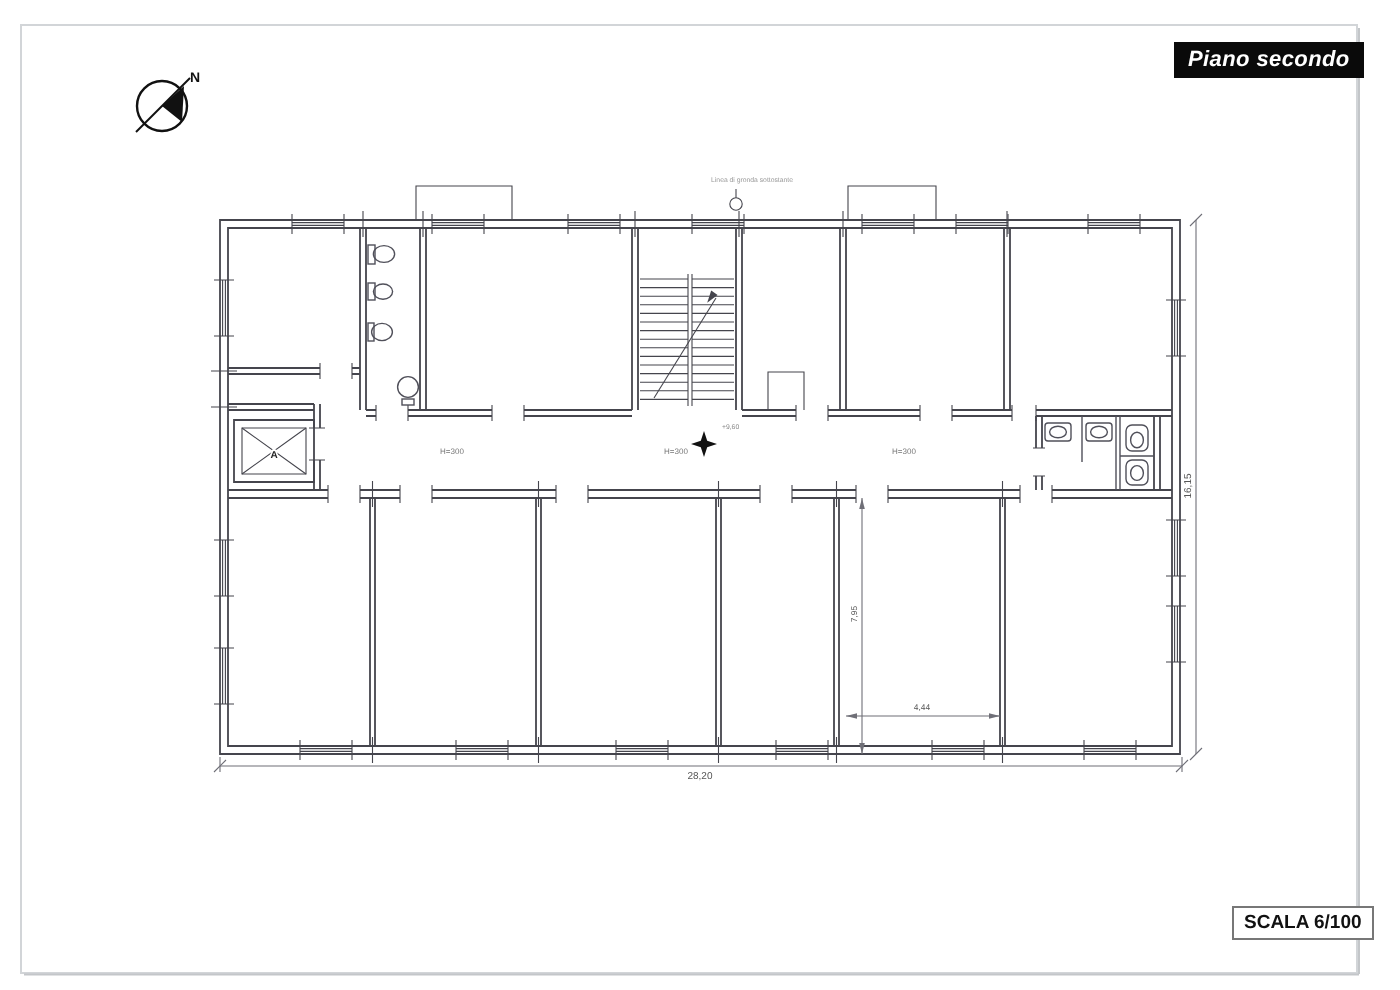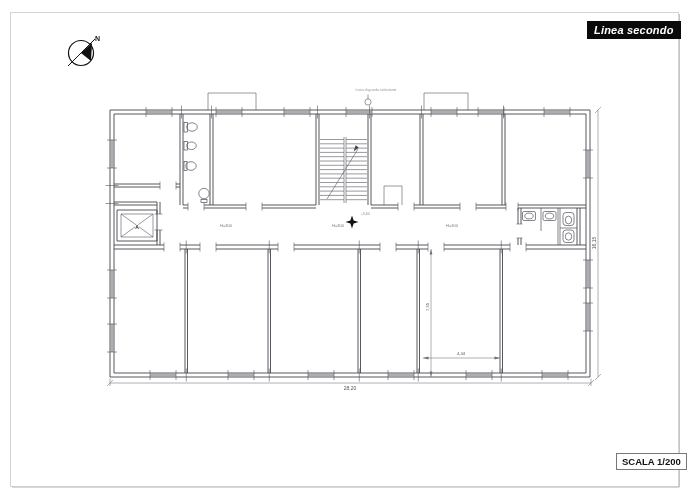--- a/index.html
+++ b/index.html
@@ -180,15 +180,15 @@
 
       <path d="M352 215.5L353.6 220.4L358.5 222L353.6 223.6L352 228.5L350.4 223.6L345.5 222L350.4 220.4Z" fill="#111"></path>
       <text x="361" y="214.5" font-size="3.4" fill="#888">+9,60</text>
 
       <circle class="sl" cx="368" cy="102" r="3.1"></circle>
       <path class="sl" d="M368 98.9V94.5"></path>
       <text x="376" y="91" class="ntxt" text-anchor="middle">Linea di gronda sottostante</text>
     </g>
   </svg>
 
-  <div class="title-badge">Linea secondo</div>
-  <div class="scale-badge">SCALA 1/200</div>
+  <div class="title-badge">Piano secondo</div>
+  <div class="scale-badge">SCALA 6/100</div>
 </div>
 
 </body></html>

